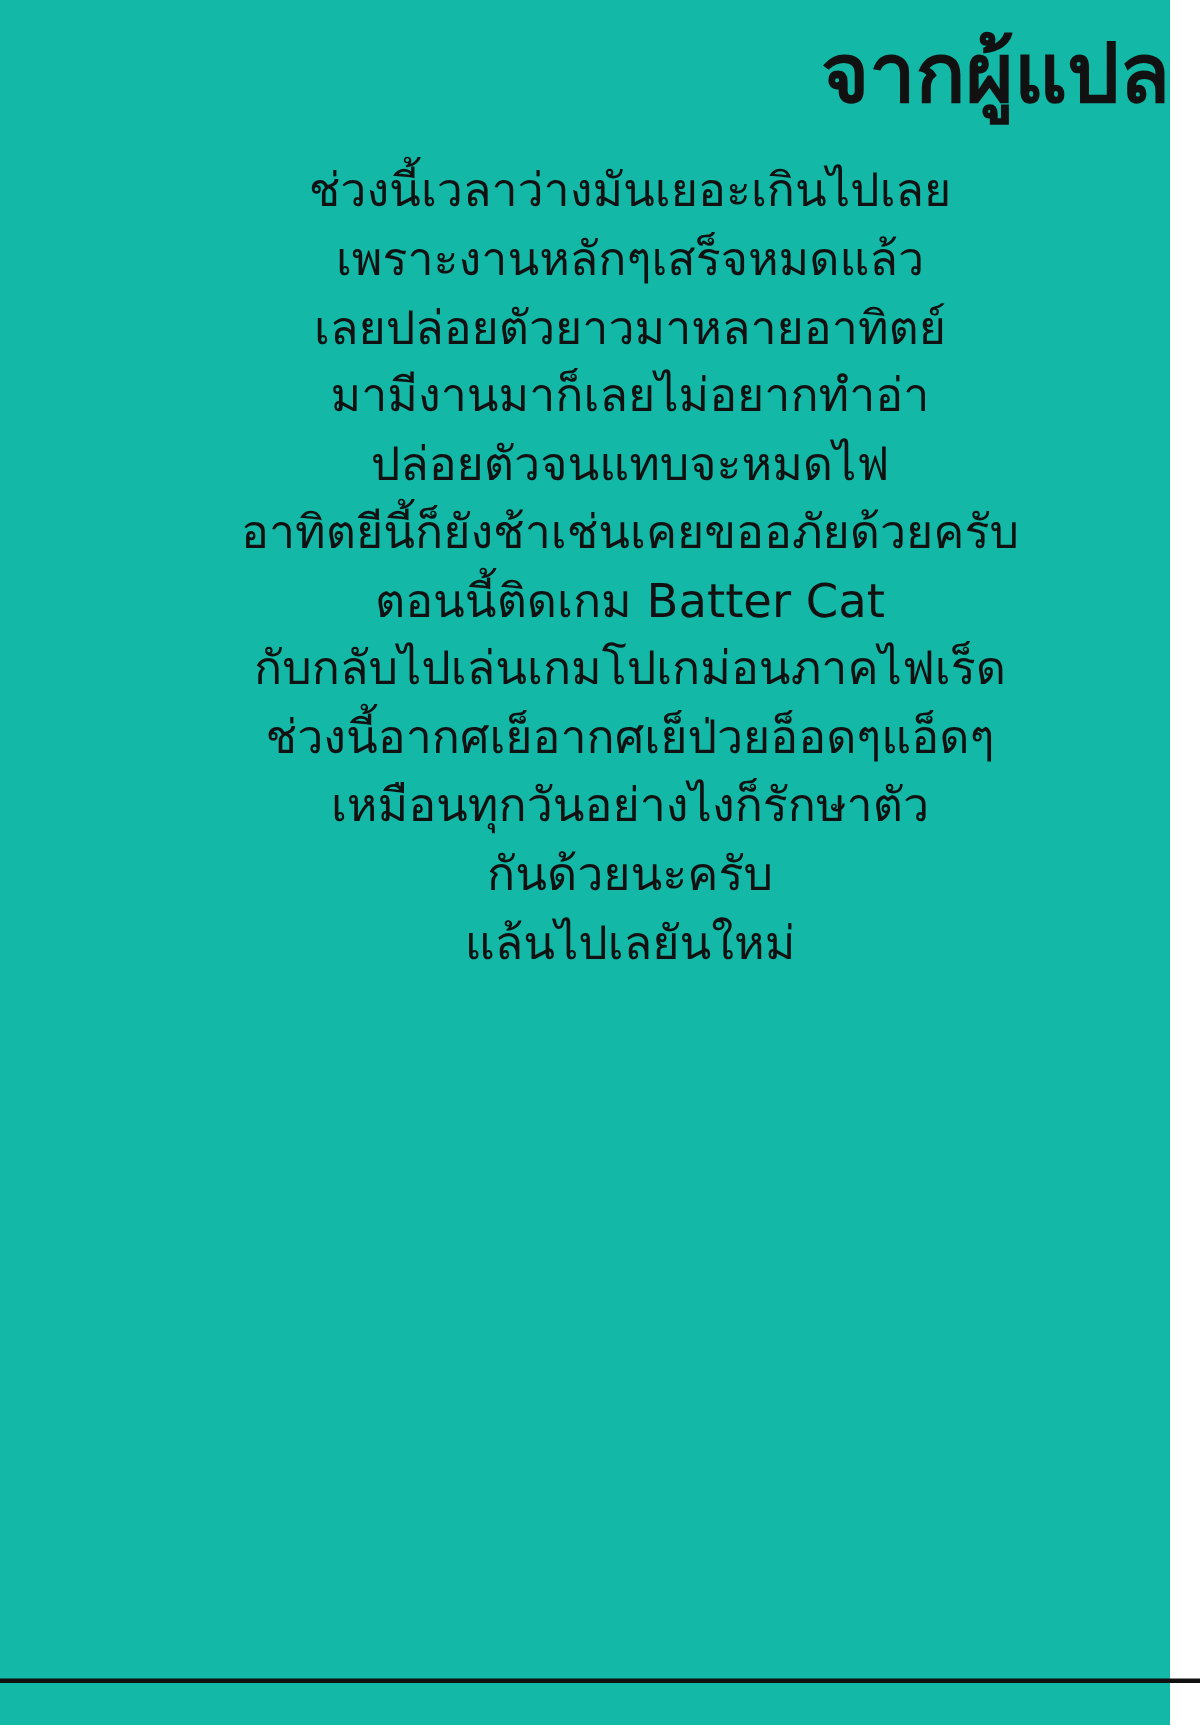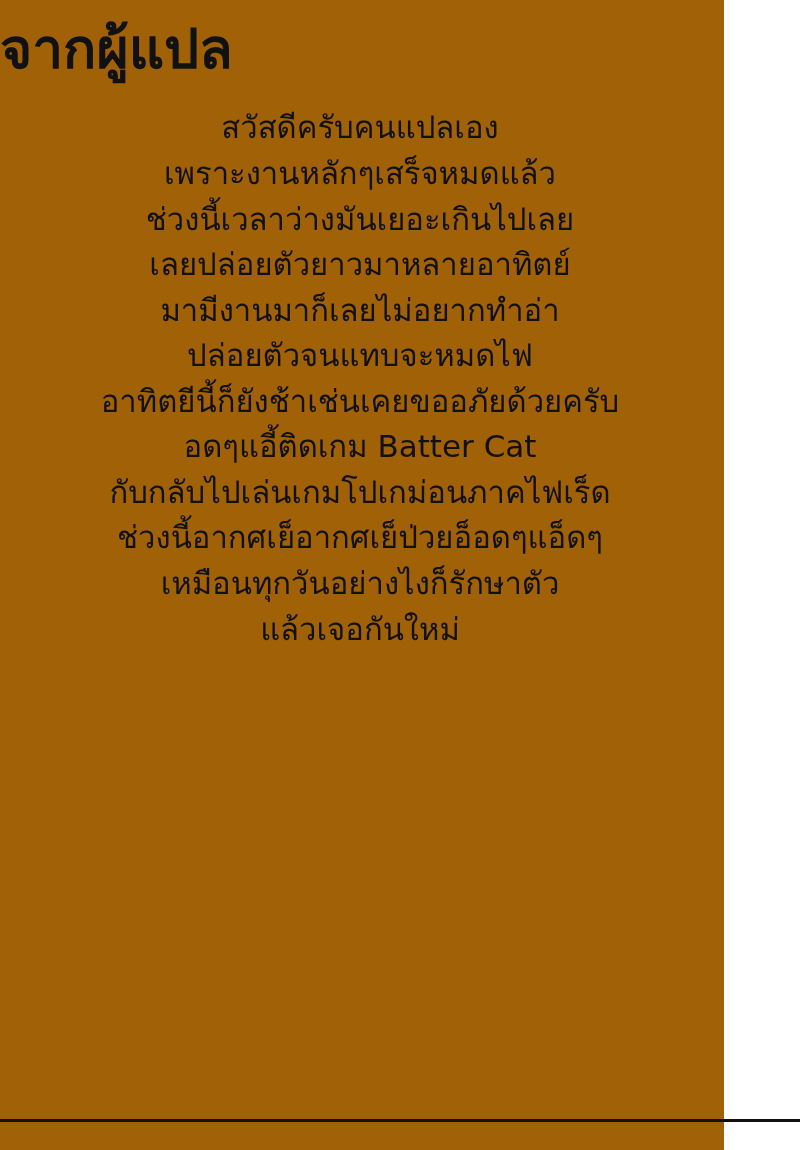--- a/index.html
+++ b/index.html
@@ -9,27 +9,27 @@
   body {
     width: 800px;
     height: 1150px;
     background: #ffffff;
     font-family: "DejaVu Sans", "Liberation Sans", sans-serif;
     color: #000000;
     overflow: hidden;
   }
   .page {
     position: relative;
-    width: 724px;
+    width: 780px;
     height: 1150px;
-    background: #a16207;
+    background: #14b8a6;
     box-sizing: border-box;
     display: flex;
     flex-direction: column;
-    align-items: flex-start;
+    align-items: flex-end;
   }
   .title {
     margin-top: 20px;
     font-size: 55px;
     line-height: 1.08;
     font-weight: 700;
     letter-spacing: 0px;
     text-align: center;
     color: #111111;
   }
@@ -55,28 +55,28 @@
   }
 </style>
 </head>
 <body>
 
 <div class="page">
 
   <div class="title">จากผู้แปล</div>
 
   <div class="body-block">
-    <div class="line">สวัสดีครับคนแปลเอง</div>
+    <div class="line">ช่วงนี้เวลาว่างมันเยอะเกินไปเลย</div>
     <div class="line">เพราะงานหลักๆเสร็จหมดแล้ว</div>
-    <div class="line">ช่วงนี้เวลาว่างมันเยอะเกินไปเลย</div>
     <div class="line">เลยปล่อยตัวยาวมาหลายอาทิตย์</div>
     <div class="line">มามีงานมาก็เลยไม่อยากทำอ่า</div>
     <div class="line">ปล่อยตัวจนแทบจะหมดไฟ</div>
     <div class="line">อาทิตยีนี้ก็ยังช้าเช่นเคยขออภัยด้วยครับ</div>
-    <div class="line">อดๆแอี้ติดเกม Batter Cat</div>
+    <div class="line">ตอนนี้ติดเกม Batter Cat</div>
     <div class="line">กับกลับไปเล่นเกมโปเกม่อนภาคไฟเร็ด</div>
     <div class="line">ช่วงนี้อากศเย็อากศเย็ป่วยอ็อดๆแอ็ดๆ</div>
     <div class="line">เหมือนทุกวันอย่างไงก็รักษาตัว</div>
-    <div class="line">แล้วเจอกันใหม่</div>
+    <div class="line">กันด้วยนะครับ</div>
+    <div class="line">แล้นไปเลยันใหม่</div>
   </div>
 
   <div class="bottom-rule"></div>
 </div>
 
 </body></html>

